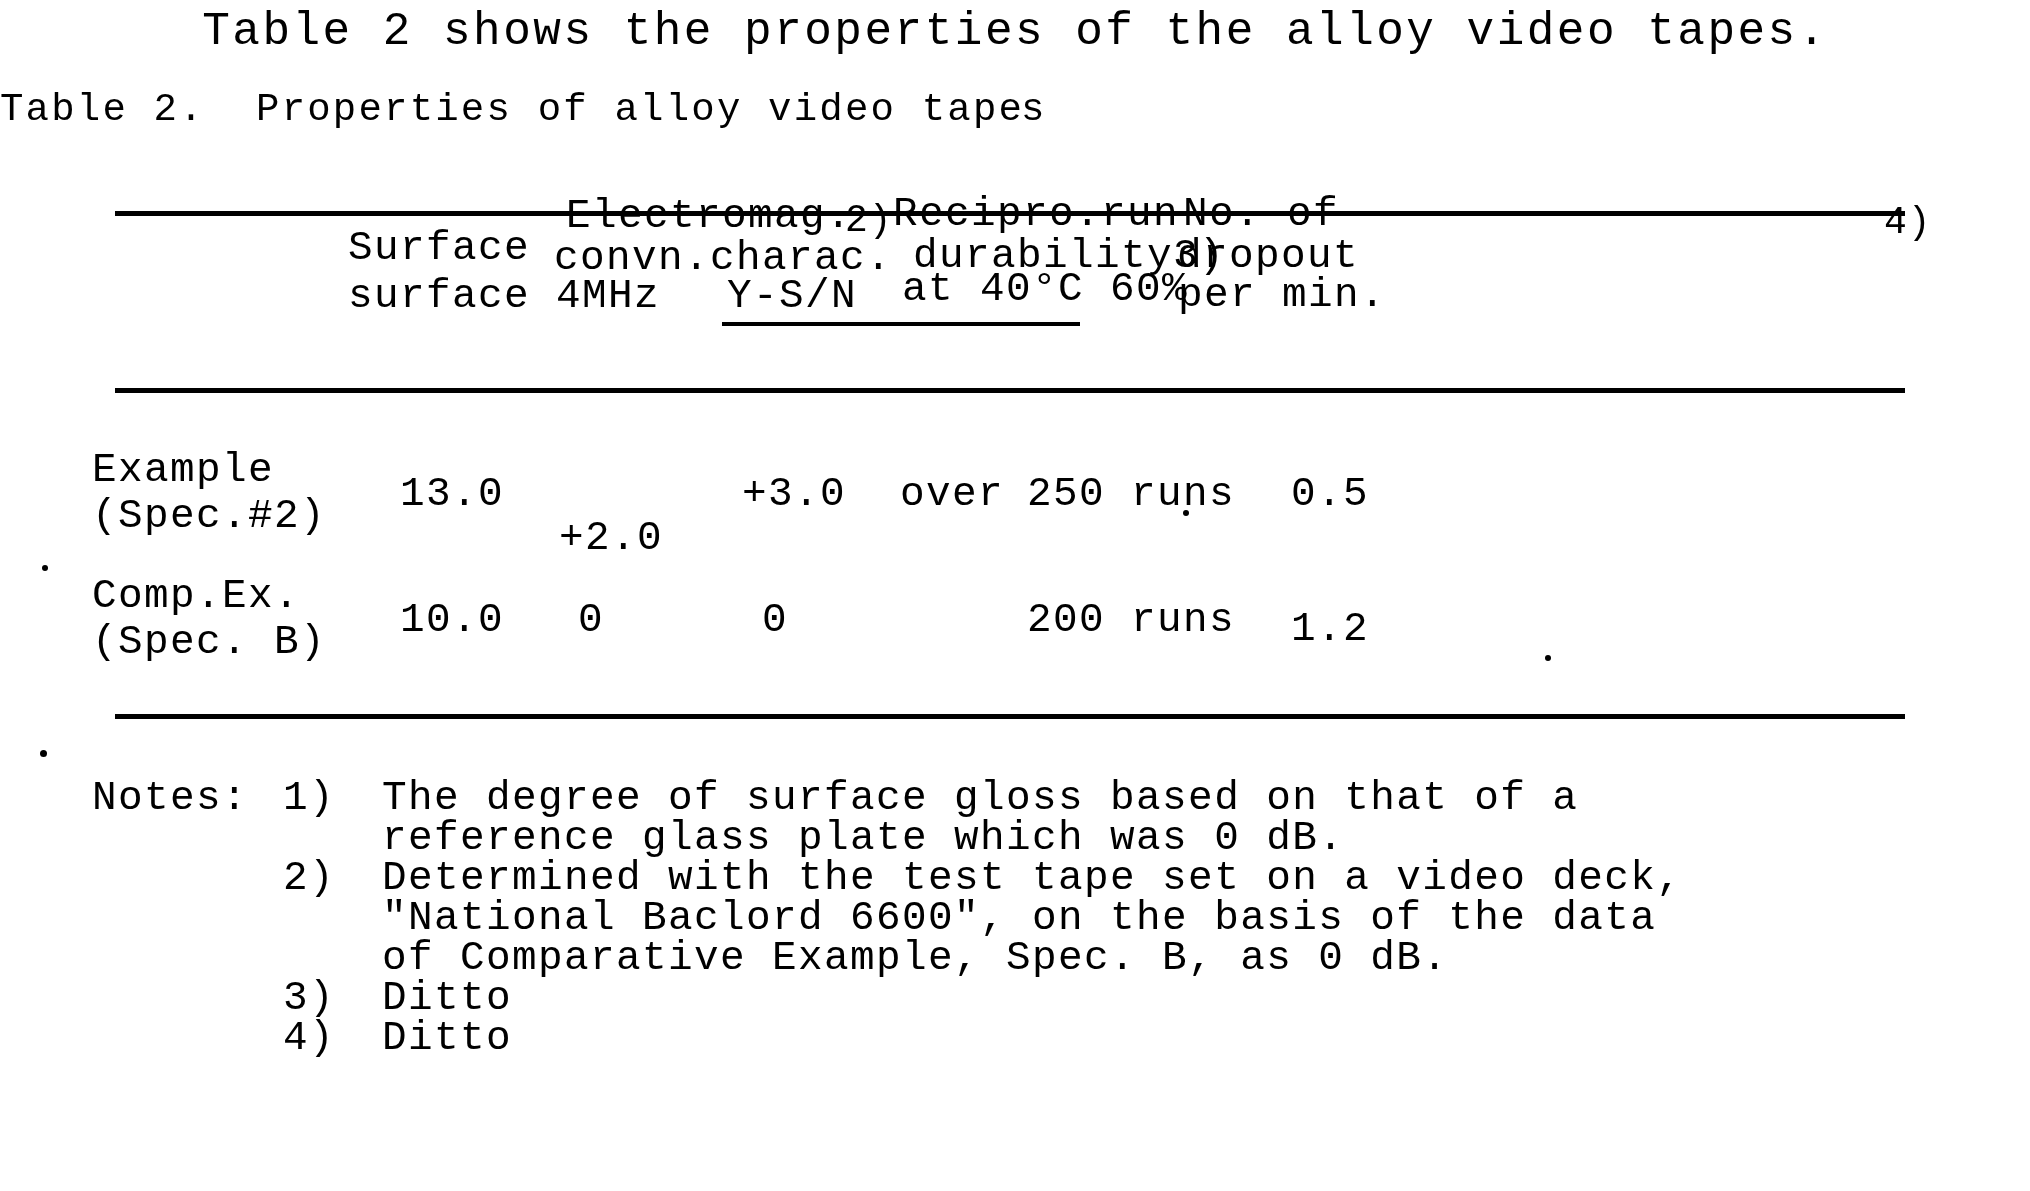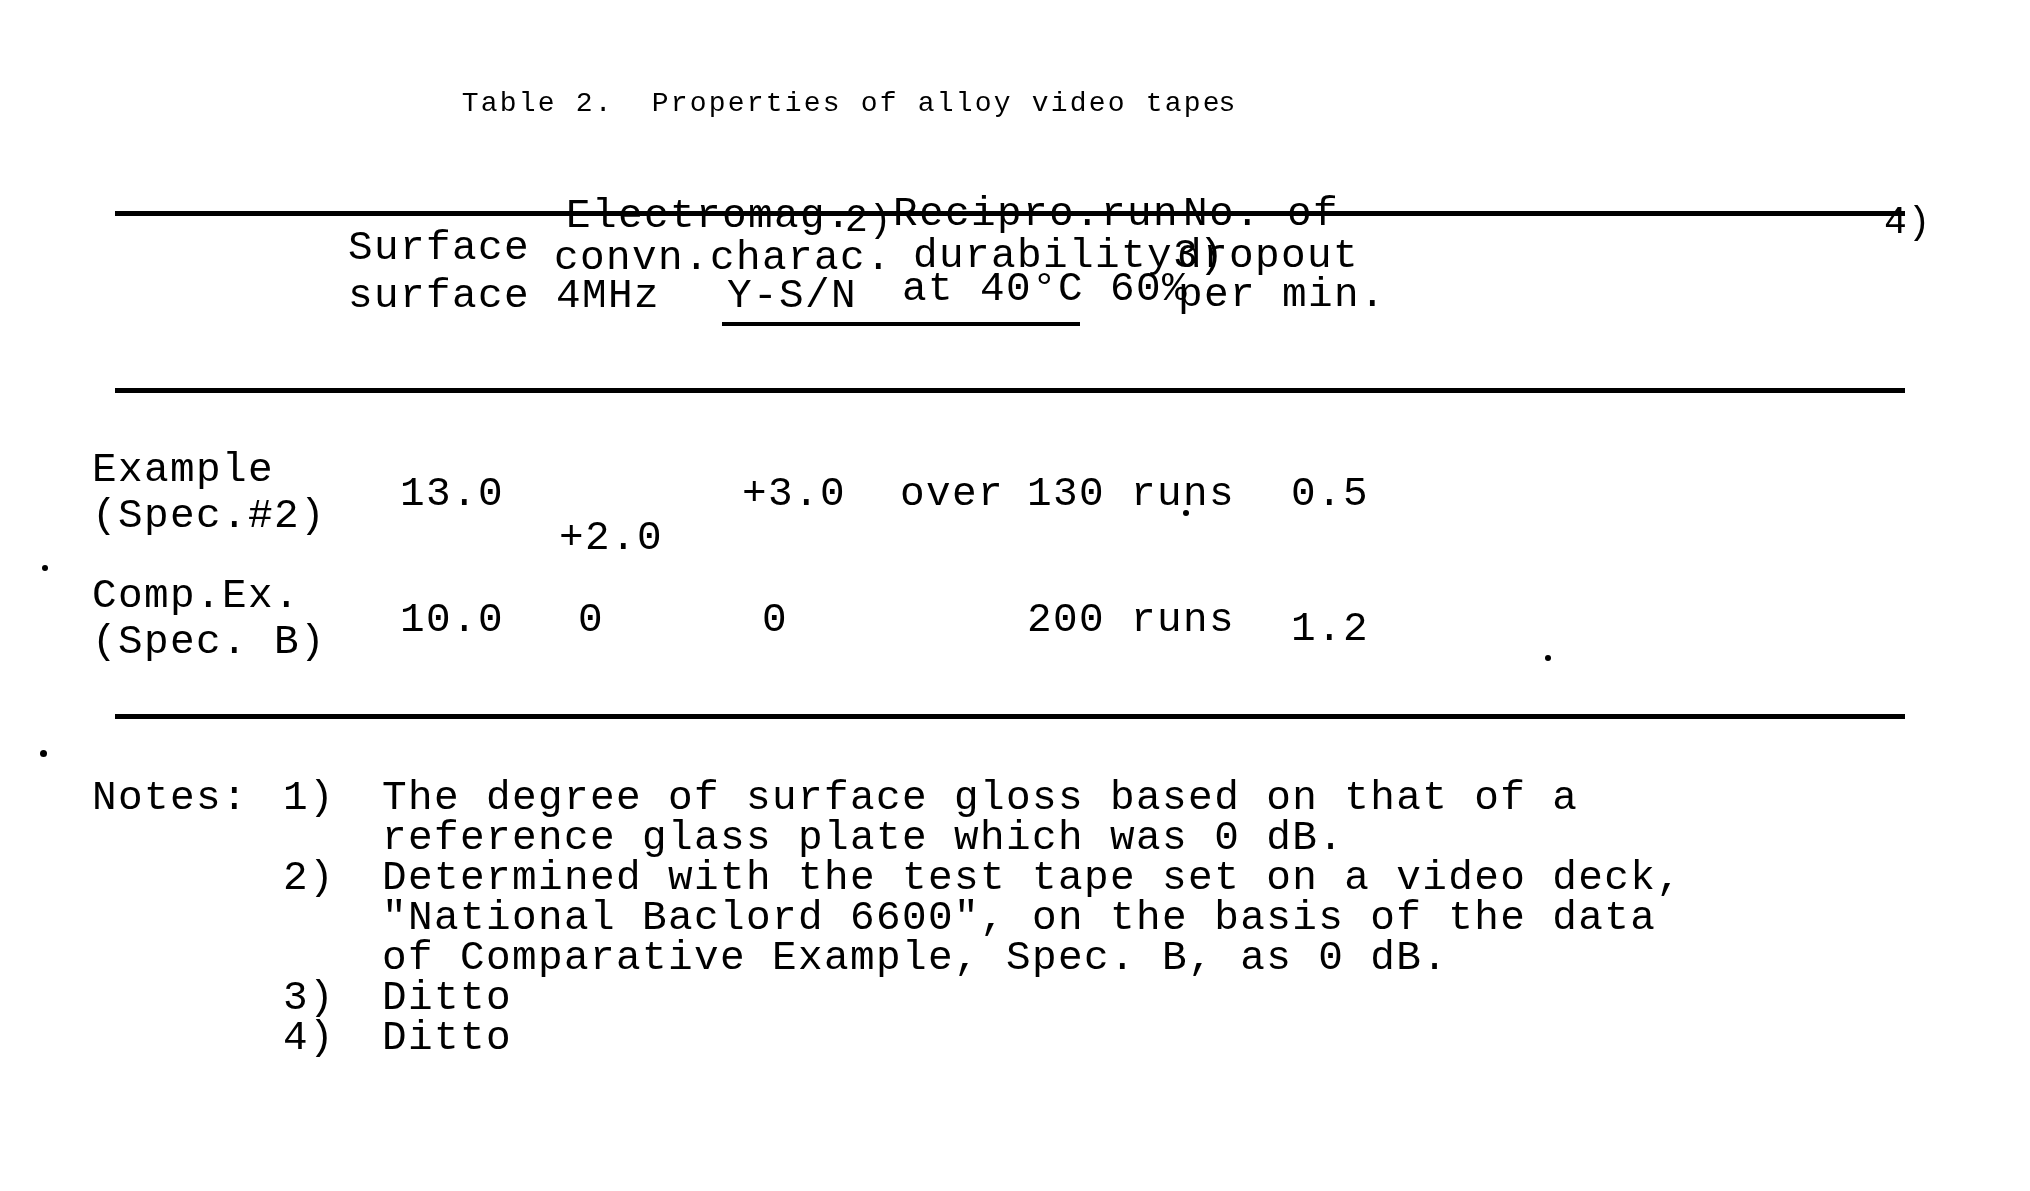--- a/index.html
+++ b/index.html
@@ -31,22 +31,22 @@
     text-align: center;
     font-size: 46px;
     letter-spacing: 2.5px;
     white-space: pre;
   }
   .caption-line {
     position: absolute;
     left: 0;
     top: 88px;
     width: 1696px;
-    text-align: center;
-    font-size: 28px;
+    text-align: left;
+    font-size: 39px;
     letter-spacing: 2.2px;
     white-space: pre;
   }
   .caption-tail {
     letter-spacing: -1px;
   }
 
   
   .rule {
     position: absolute;
@@ -203,20 +203,21 @@
   .speck-a { left: 40px;  top: 750px;  width: 7px; height: 7px; }
   .speck-b { left: 42px;  top: 565px;  width: 6px; height: 6px; }
   .speck-c { left: 1183px; top: 510px; width: 6px; height: 6px; }
   .speck-d { left: 1545px; top: 655px; width: 6px; height: 6px; }
 </style>
 </head>
 <body>
 
 <div class="page">
 
+  <div class="intro-line">Table 2 shows the properties of the alloy video tapes.</div>
 
   <div class="caption-line"><span>Table 2.  Properties of alloy video tap</span><span class="caption-tail">es</span></div>
 
   <div class="rule rule-top"></div>
   <div class="rule-sub"></div>
   <div class="rule rule-headend"></div>
   <div class="rule rule-bottom"></div>
 
   <div class="hdr">
     <div class="cell h-surface">Surface</div>
@@ -237,21 +238,21 @@
     <div class="sup sup-4">4)</div>
     <div class="cell h-drop3">per min.</div>
   </div>
 
   <div class="r-label r1-l1">Example</div>
   <div class="r-label r1-l2">(Spec.#2)</div>
   <div class="r-val r1-v0">13.0</div>
   <div class="r-val r1-v1">+2.0</div>
   <div class="r-val r1-v2">+3.0</div>
   <div class="r-val r1-v3">over</div>
-  <div class="r-val r2-v3" style="top:474px">130 runs</div>
+  <div class="r-val r2-v3" style="top:474px">250 runs</div>
   <div class="r-val r1-v4">0.5</div>
 
   <div class="r-label r2-l1">Comp.Ex.</div>
   <div class="r-label r2-l2">(Spec. B)</div>
   <div class="r-val r2-v0">10.0</div>
   <div class="r-val r2-v1">0</div>
   <div class="r-val r2-v2">0</div>
   <div class="r-val r2-v3">200 runs</div>
   <div class="r-val r2-v4">1.2</div>
 

